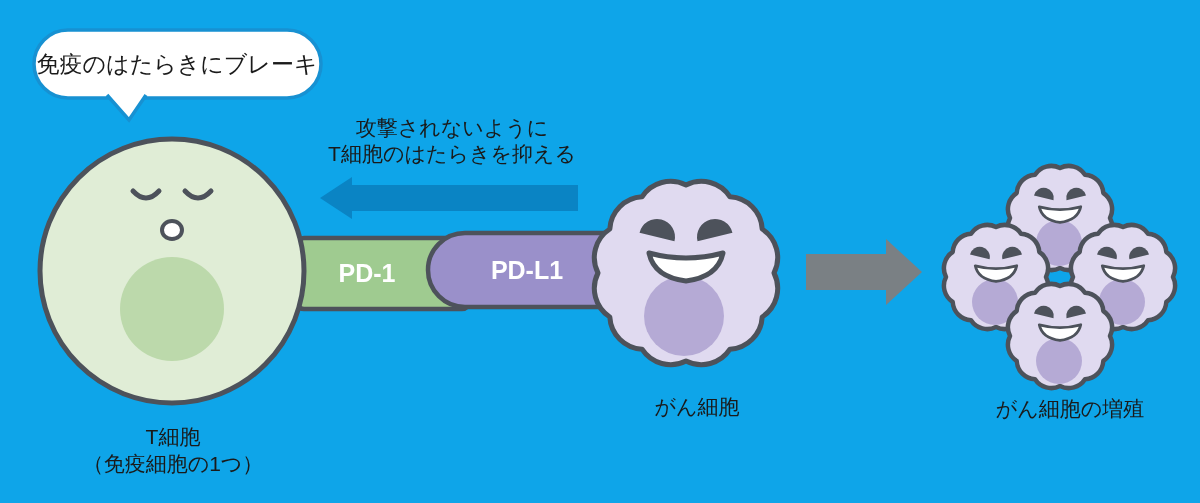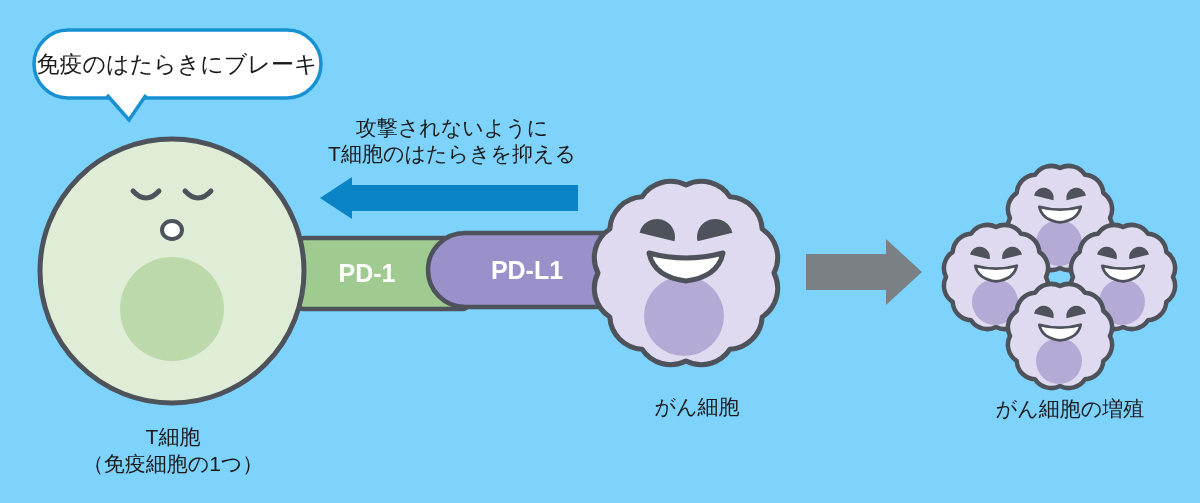--- a/index.html
+++ b/index.html
@@ -1,16 +1,16 @@
 <!DOCTYPE html>
 <html style="--outline: #4D525B; --tcell-fill: #E0EDD6; --tcell-nucleus: #BCD9AB; --cancer-fill: #E0DAF0; --cancer-nucleus: #B5AAD5; --pd1-green: #9FCB90; --pdl1-purple: #9A90CA; --arrow-blue: #0A84C4; --bubble-blue: #1791D2; --arrow-gray: #7A8084; --text: #1A1A1A;"><head>
 <meta charset="utf-8">
 <style>
   html,body{margin:0;padding:0;background:#fff;}
-  .canvas{position:relative;width:1200px;height:503px;background:#7dd3fc;overflow:hidden;
+  .canvas{position:relative;width:1200px;height:503px;background:#0ea5e9;overflow:hidden;
           font-family:"Liberation Sans","DejaVu Sans",sans-serif;}
   svg text{font-family:"Liberation Sans","DejaVu Sans",sans-serif;}
   .cancer-skin{fill:var(--cancer-fill);stroke:var(--outline);stroke-width:5;stroke-linejoin:round;}
   .cancer-skin.small{stroke-width:4.5;}
   .tcell-skin{fill:var(--tcell-fill);stroke:var(--outline);stroke-width:5;}
   .tcell-nucleus{fill:var(--tcell-nucleus);}
   .cancer-nucleus{fill:var(--cancer-nucleus);}
   .eye-closed{fill:none;stroke:var(--outline);stroke-width:5;stroke-linecap:round;}
   .mouth-o{fill:#ffffff;stroke:var(--outline);stroke-width:4;}
   .evil-eye{fill:var(--outline);}

